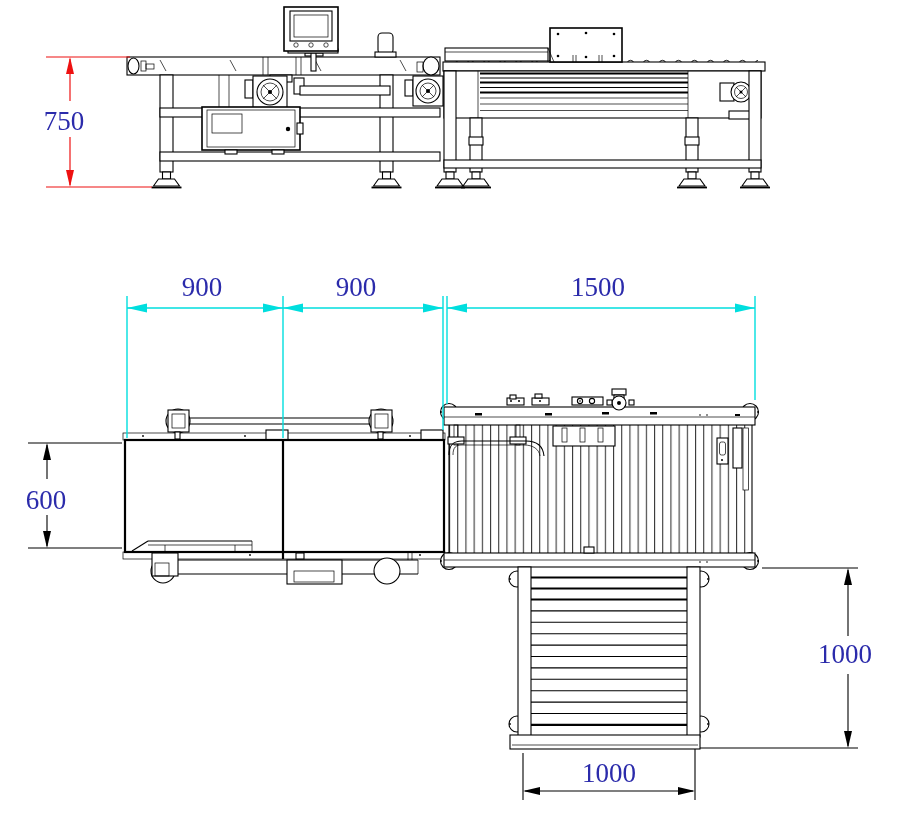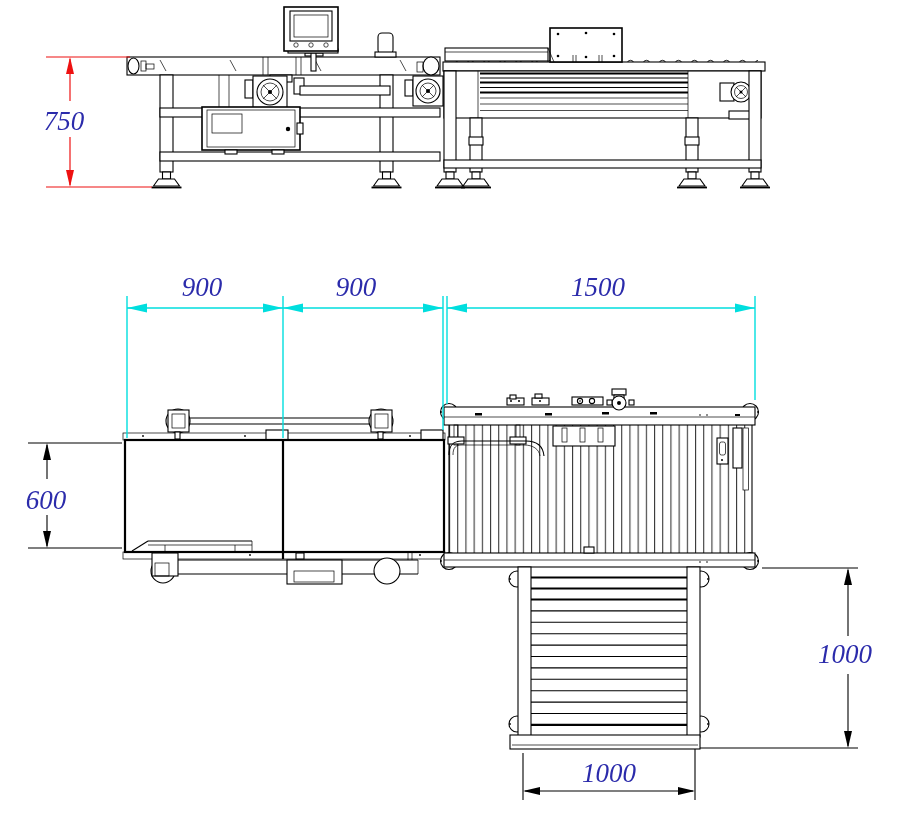--- a/index.html
+++ b/index.html
@@ -1,17 +1,17 @@
 <!DOCTYPE html>
 <html><head>
 <meta charset="utf-8">
 <style>
   html,body{margin:0;padding:0;background:#fff;}
   body{width:906px;height:815px;overflow:hidden;}
-  .canvas{position:relative;width:906px;height:815px;background:#fff;font-style:italic;}
+  .canvas{position:relative;width:906px;height:815px;background:#fff;}
   svg{display:block;}
   .ln{fill:none;stroke:#000;stroke-width:1.1;}
   .wf{fill:#fff;stroke:#000;stroke-width:1.1;}
   .thin{stroke-width:0.7;}
   .th2{stroke-width:2.2;}
   .th15{stroke-width:1.6;}
   .dot{fill:#000;stroke:none;}
   .dim-text{font-family:"Liberation Serif","DejaVu Serif",serif;font-size:27px;fill:#2b2bab;}
   .cy{stroke:#00dede;stroke-width:1.4;fill:none;}
   .cyf{fill:#00dede;stroke:none;}

